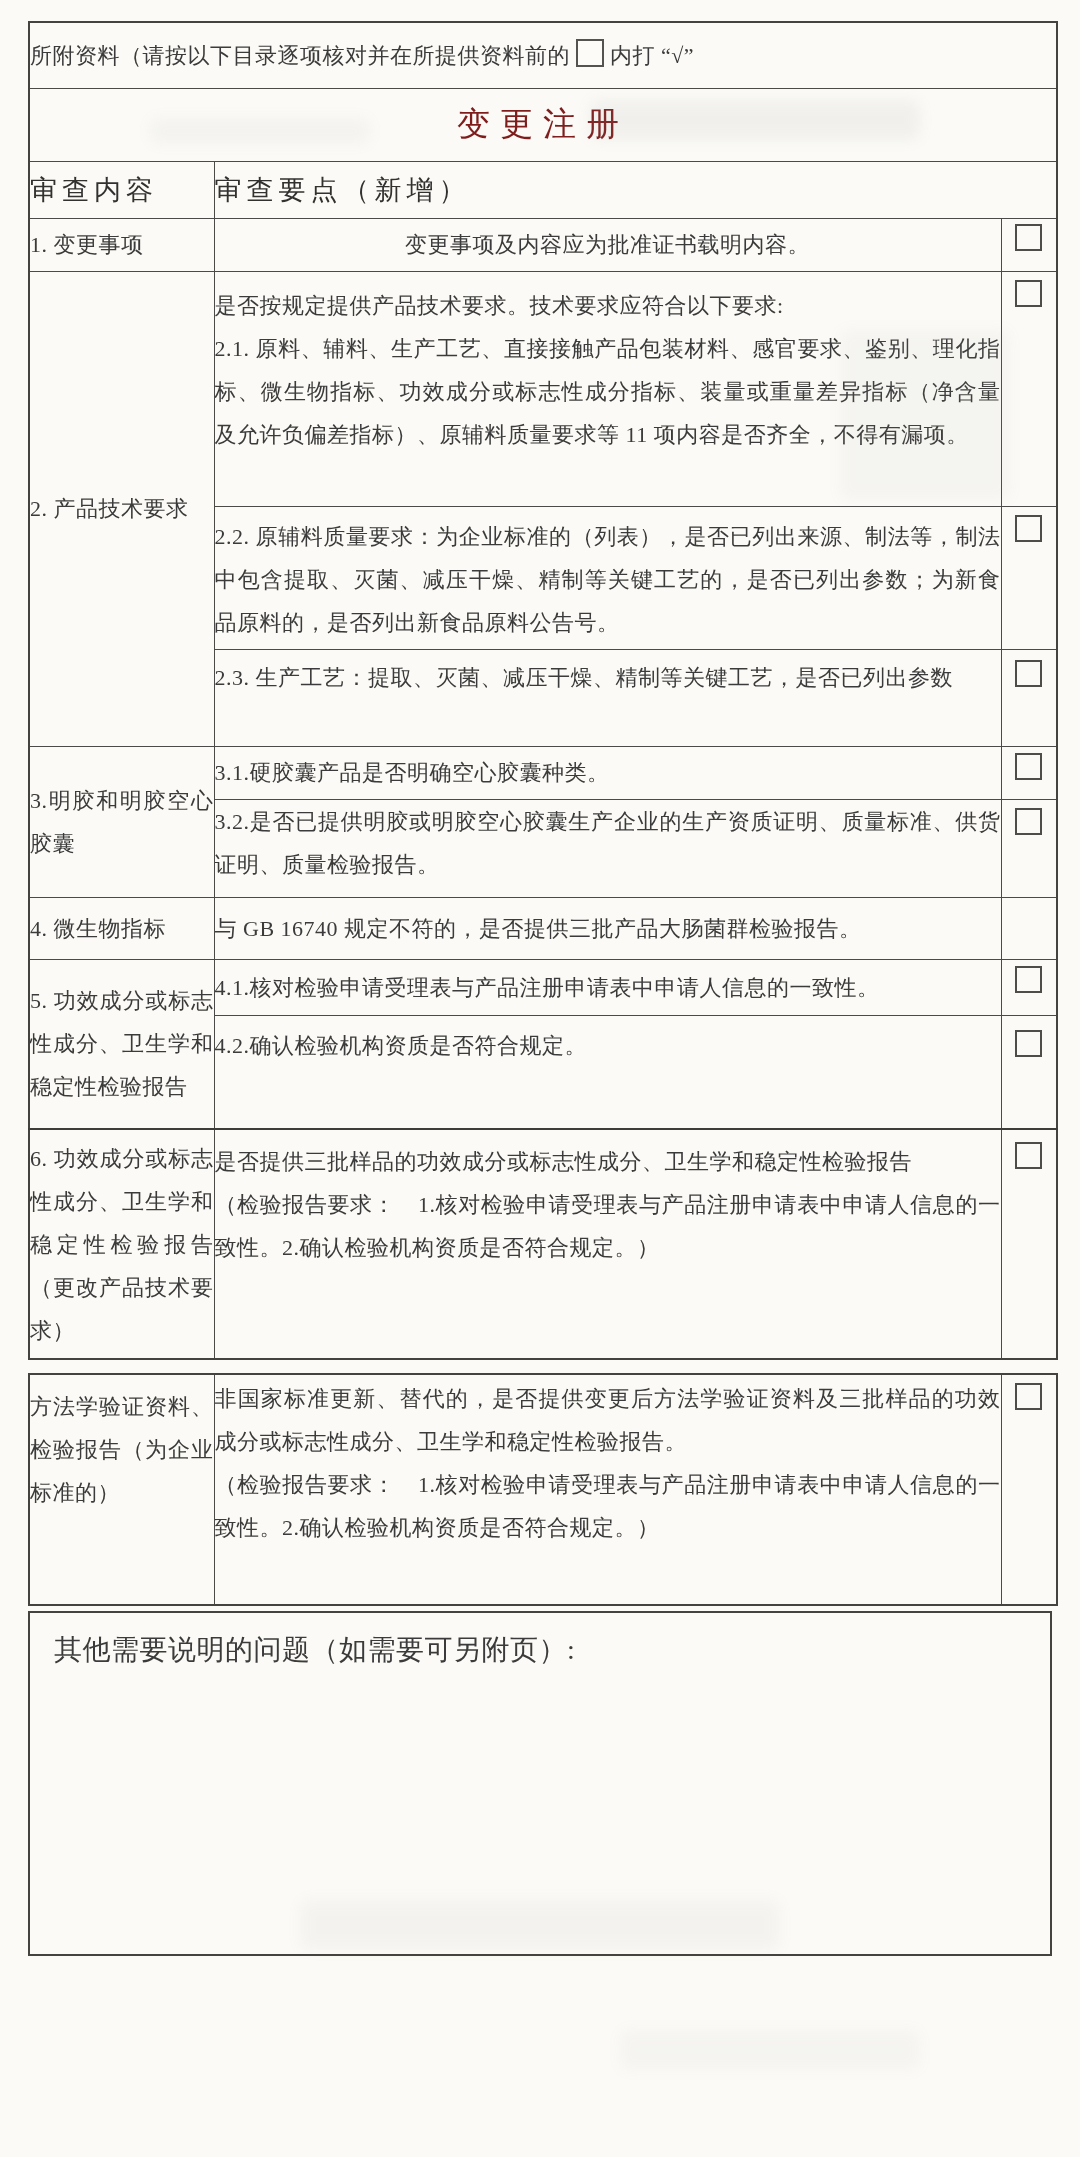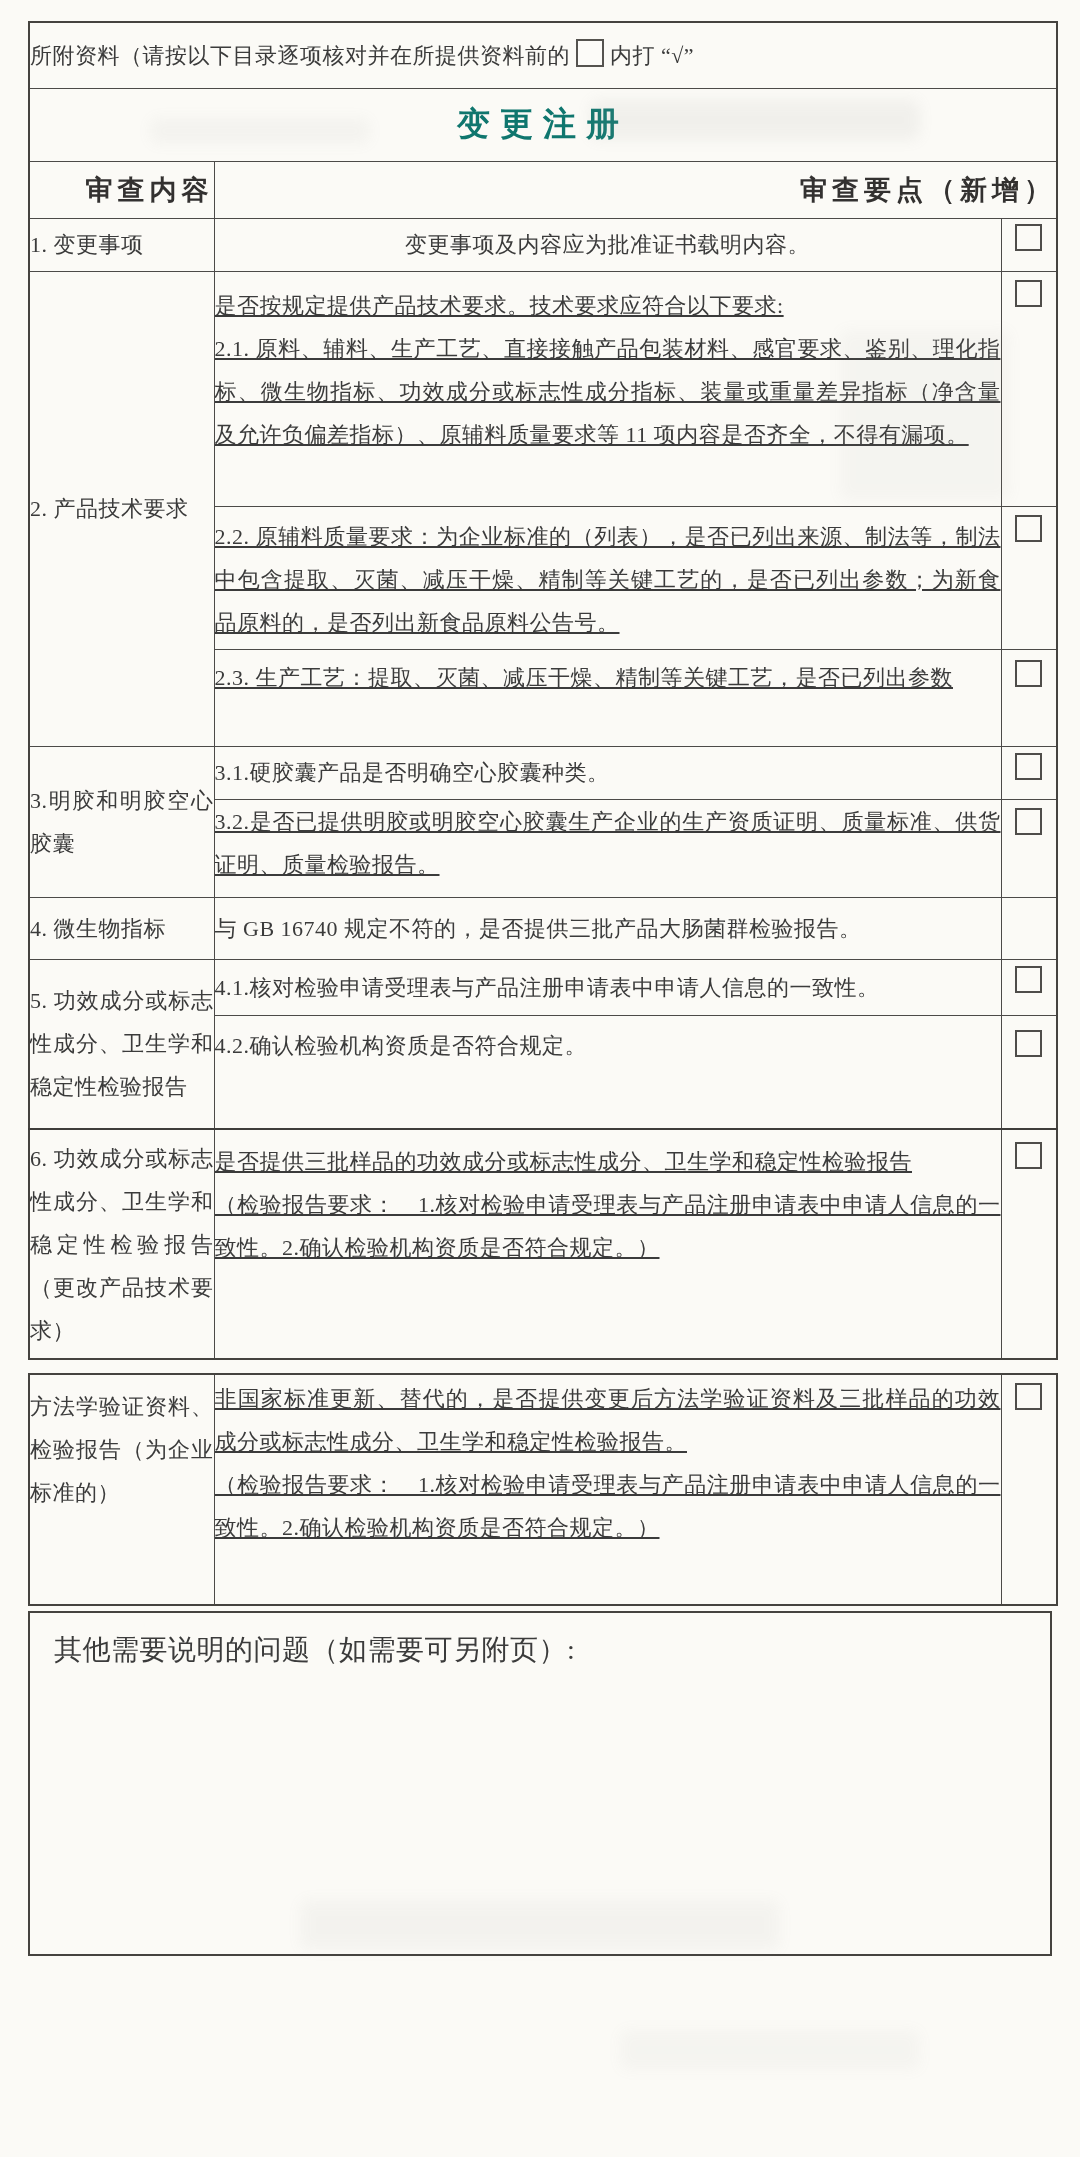--- a/index.html
+++ b/index.html
@@ -42,40 +42,40 @@
   }
   .inline-box{
     display:inline-block;width:24px;height:24px;
     border:2px solid #55534f;
     vertical-align:-4px;
     margin:0 6px;
     background:#fcfbf8;
   }
   .title-cell{
     text-align:center;vertical-align:middle;
-    font-size:33px;font-weight:700;letter-spacing:10px;
-    color:#0f766e;
+    font-size:33px;font-weight:400;letter-spacing:10px;
+    color:#7f1d1d;
   }
   .hc{
-    text-align:right;vertical-align:middle;
-    font-size:27px;font-weight:700;letter-spacing:5px;
+    text-align:left;vertical-align:middle;
+    font-size:27px;font-weight:400;letter-spacing:5px;
     color:#333130;
   }
   .lc{
     font-size:22px;line-height:43px;letter-spacing:.5px;
     padding:4px 8px 4px 14px;
     text-align:justify;
     vertical-align:middle;
   }
   .cc{
     font-size:22px;line-height:43px;letter-spacing:.5px;
     padding:4px 18px 4px 16px;
     vertical-align:top;
   }
-  .cc .p{text-align:justify;text-decoration:underline;}
+  .cc .p{text-align:justify;}
   .center{text-align:center;vertical-align:middle;}
   .va-t{vertical-align:top;}
   .va-m{vertical-align:middle;}
   .va-b{vertical-align:bottom;}
   .cbc{vertical-align:top;}
   .cbx{
     display:block;
     width:23px;height:23px;
     border:2px solid #4f4d4a;
     margin:8px auto 8px;

